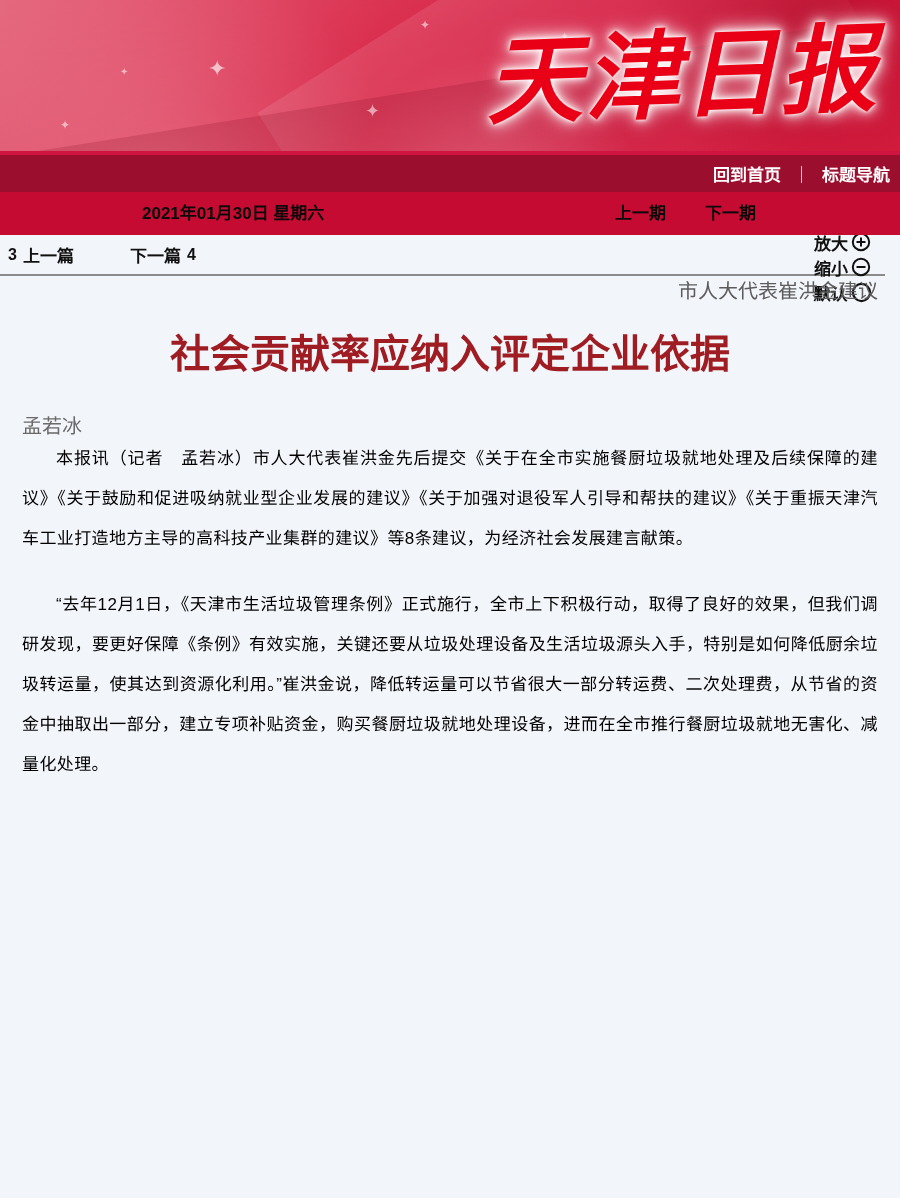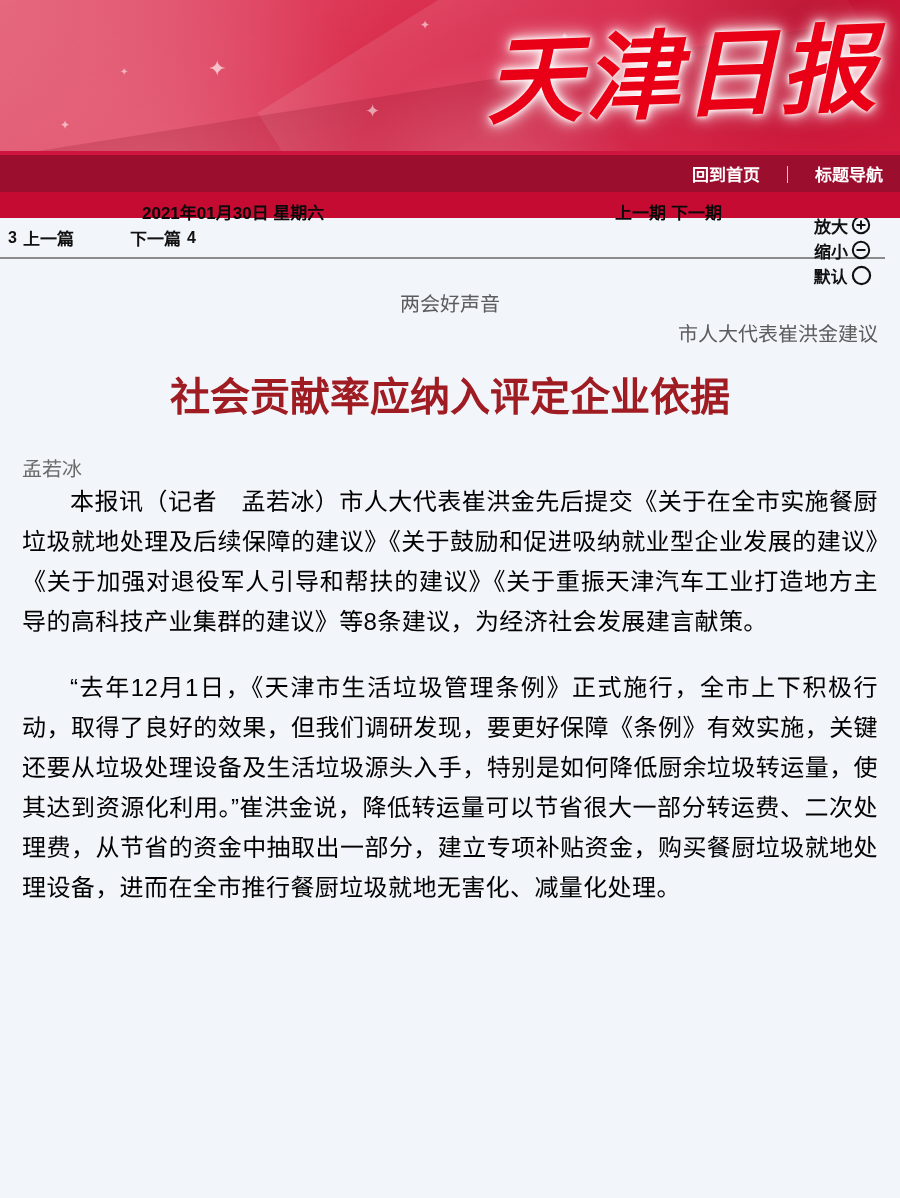--- a/index.html
+++ b/index.html
@@ -26,49 +26,49 @@
   .sparkle.s5{top:30px;left:560px;font-size:11px;color:rgba(255,255,255,.45);}
   .sparkle.s6{top:118px;left:60px;font-size:12px;}
   .logo{position:absolute;top:6px;right:22px;font-family:"DejaVu Serif","Liberation Serif",serif;
     font-style:italic;font-weight:bold;font-size:96px;line-height:140px;letter-spacing:2px;color:#ea0016;
     transform:rotate(-2deg);
     text-shadow:0 0 3px #fff,0 0 7px #fff,0 0 14px rgba(255,255,255,.95),0 0 22px rgba(255,255,255,.75);}
 
   
   .navbar{height:37px;background:#9b0e2e;display:flex;align-items:center;justify-content:flex-end;
     padding:0 4px 0 0;color:#fff;font-size:17px;font-weight:bold;}
-  .navbar a{color:#fff;text-decoration:none;margin:0 13px;cursor:pointer;}
+  .navbar a{color:#fff;text-decoration:none;margin:0 6px;cursor:pointer;}
   .navbar .sep{margin:0 6px;font-weight:normal;}
 
   
-  .issuebar{height:26px;background:#c60b33;position:relative;font-size:17px;font-weight:bold;color:#0a0a0a;}
+  .issuebar{height:43px;background:#c60b33;position:relative;font-size:17px;font-weight:bold;color:#0a0a0a;}
   .issuebar span,.issuebar a{position:absolute;top:0;line-height:43px;color:#0a0a0a;text-decoration:none;}
   .issue-date{left:142px;}
   .prev-issue{left:615px;cursor:pointer;}
-  .next-issue{left:671px;cursor:pointer;}
+  .next-issue{left:705px;cursor:pointer;}
 
   
   .toolbar{height:39px;display:flex;align-items:center;justify-content:space-between;
     padding:0 0 0 2px;font-size:17px;font-weight:bold;color:#111;}
   .tb-left{display:flex;align-items:center;}
   .tb-left .arrow{font-size:16px;margin:0 6px;}
   .tb-left .lnk{margin-right:16px;cursor:pointer;}
   .tb-left .lnk2{margin-left:40px;cursor:pointer;}
   .tb-right{display:flex;align-items:center;margin-right:28px;flex-direction:column;}
   .tool{display:flex;align-items:center;margin-left:12px;cursor:pointer;}
   .tool svg{margin-left:3px;display:block;}
   .rule{height:2px;background:#8b8b8b;margin:0 15px 0 0;}
 
   
   .article{padding:0 22px;}
   .supertitle{margin-top:30px;text-align:center;font-size:20px;line-height:30px;color:#5c5c5c;}
   .subtitle{text-align:right;font-size:20px;line-height:30px;color:#5c5c5c;}
   h1.title{margin:24px 0 0;text-align:center;font-size:40px;line-height:48px;font-weight:bold;color:#9e1c22;}
   .author{margin-top:32px;text-align:left;font-size:20px;color:#6a6a6a;}
-  .body p{margin:0 0 26px;font-size:24px;line-height:40px;color:#000;text-indent:2em;text-align:justify;letter-spacing:.4px;}
+  .body p{margin:0 0 26px;font-size:17px;line-height:40px;color:#000;text-indent:2em;text-align:justify;letter-spacing:.4px;}
 </style>
 </head>
 <body>
 
 <div class="page">
 
   <div class="banner">
     <div class="band b1"></div>
     <div class="band b2"></div>
     <div class="band b3"></div>
@@ -129,21 +129,20 @@
         <span>默认</span>
         <svg width="21" height="21" viewBox="0 0 21 21">
           <circle cx="10.5" cy="10.5" r="8.6" fill="none" stroke="#111" stroke-width="2.2"></circle>
         </svg>
       </span>
     </div>
   </div>
   <div class="rule"></div>
 
   <div class="article">
-    <div class="supertitle">两会好声音</div>
     <div class="subtitle">市人大代表崔洪金建议</div>
     <h1 class="title">社会贡献率应纳入评定企业依据</h1>
     <div class="author">孟若冰</div>
     <div class="body">
       <p>本报讯（记者　孟若冰）市人大代表崔洪金先后提交《关于在全市实施餐厨垃圾就地处理及后续保障的建议》《关于鼓励和促进吸纳就业型企业发展的建议》《关于加强对退役军人引导和帮扶的建议》《关于重振天津汽车工业打造地方主导的高科技产业集群的建议》等8条建议，为经济社会发展建言献策。</p>
       <p>“去年12月1日，《天津市生活垃圾管理条例》正式施行，全市上下积极行动，取得了良好的效果，但我们调研发现，要更好保障《条例》有效实施，关键还要从垃圾处理设备及生活垃圾源头入手，特别是如何降低厨余垃圾转运量，使其达到资源化利用。”崔洪金说，降低转运量可以节省很大一部分转运费、二次处理费，从节省的资金中抽取出一部分，建立专项补贴资金，购买餐厨垃圾就地处理设备，进而在全市推行餐厨垃圾就地无害化、减量化处理。</p>
     </div>
   </div>
 
 </div>

